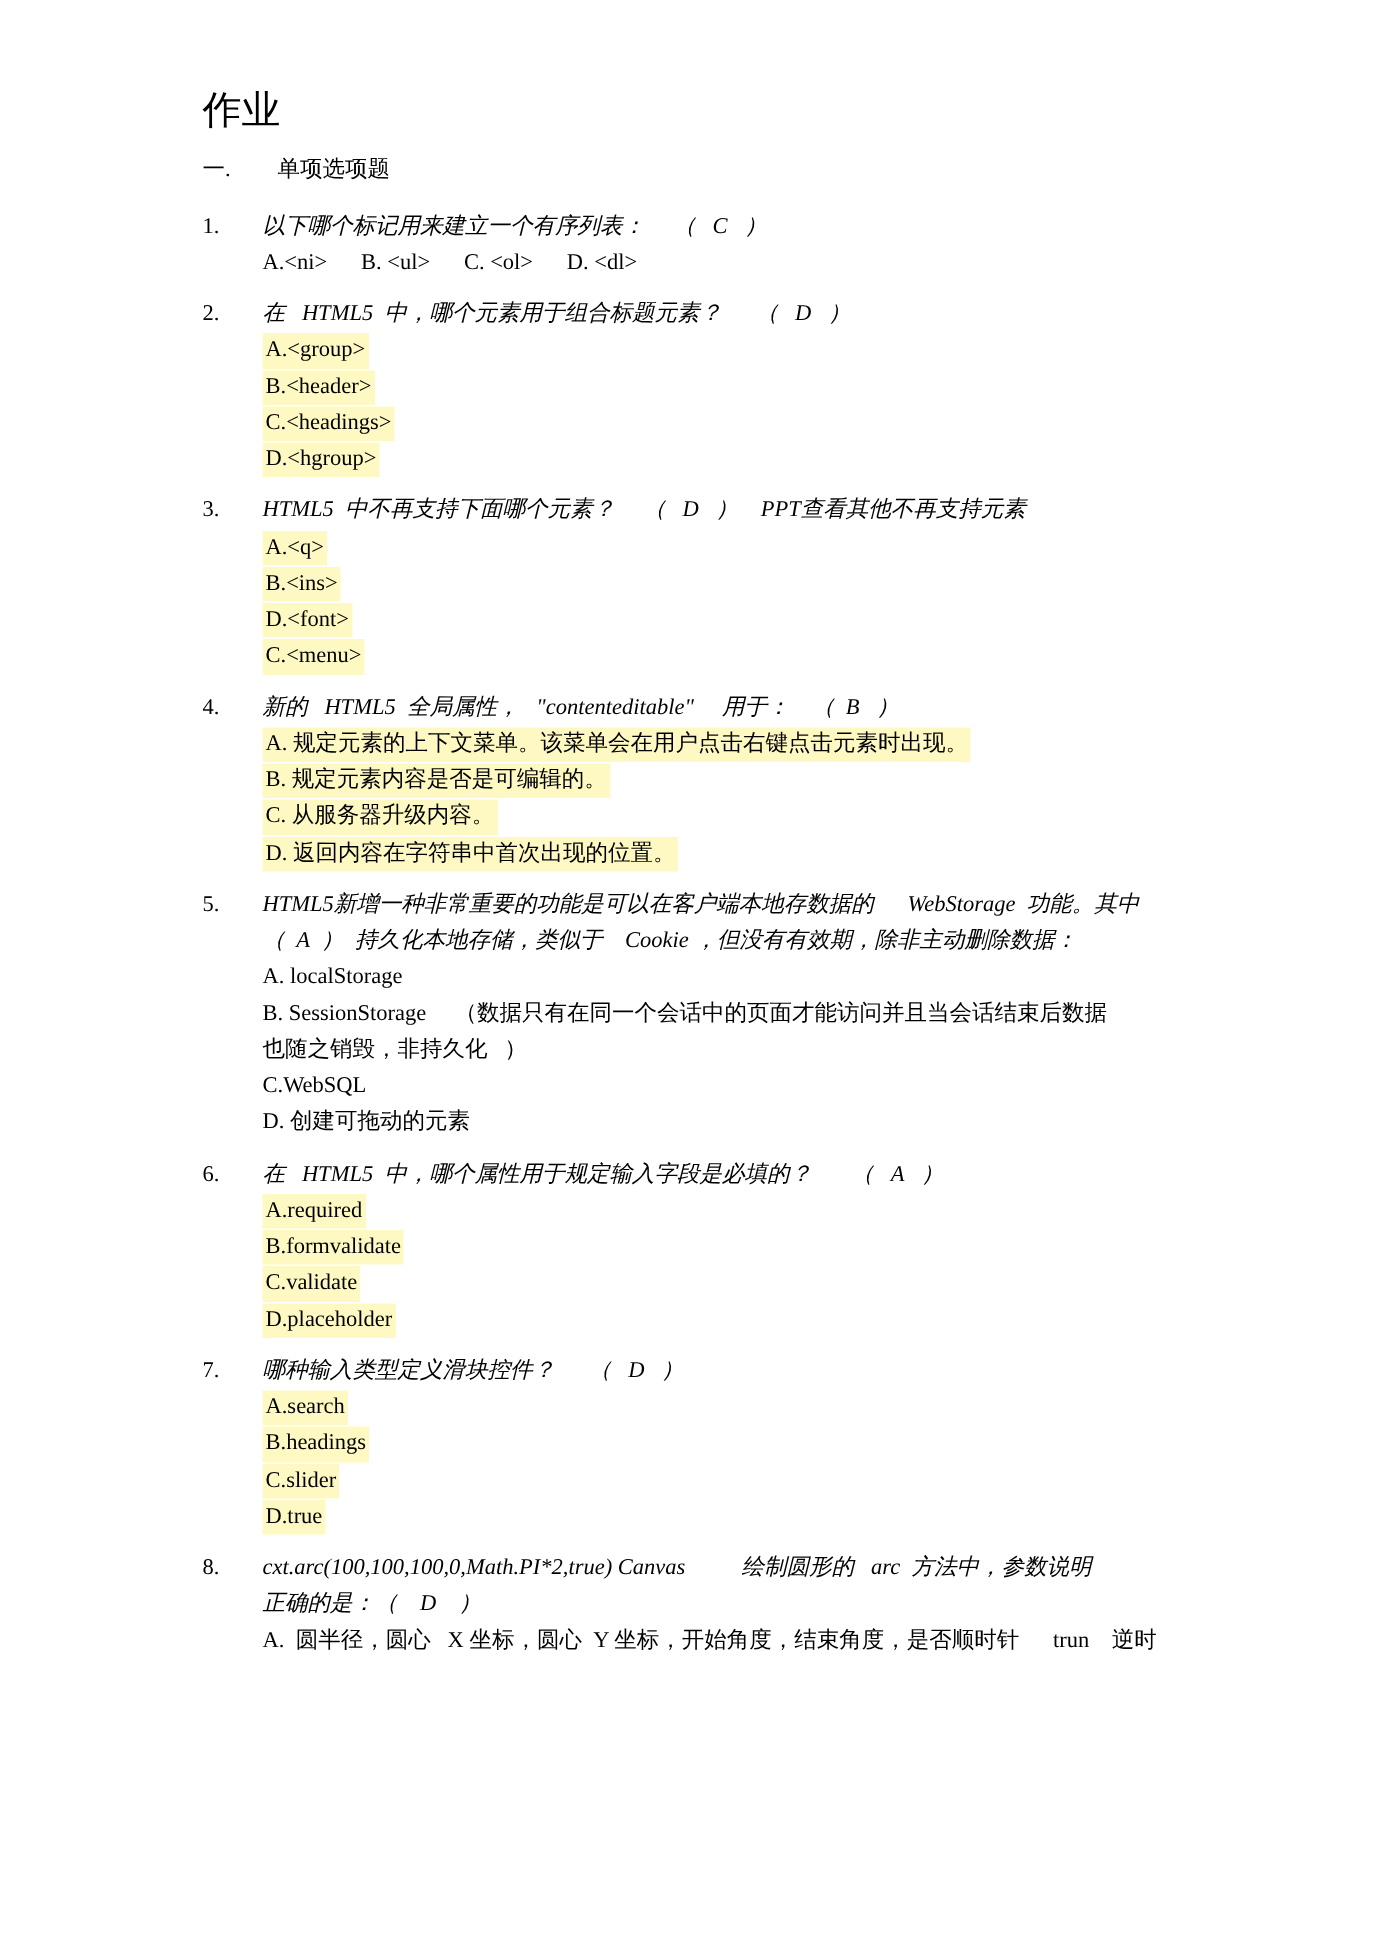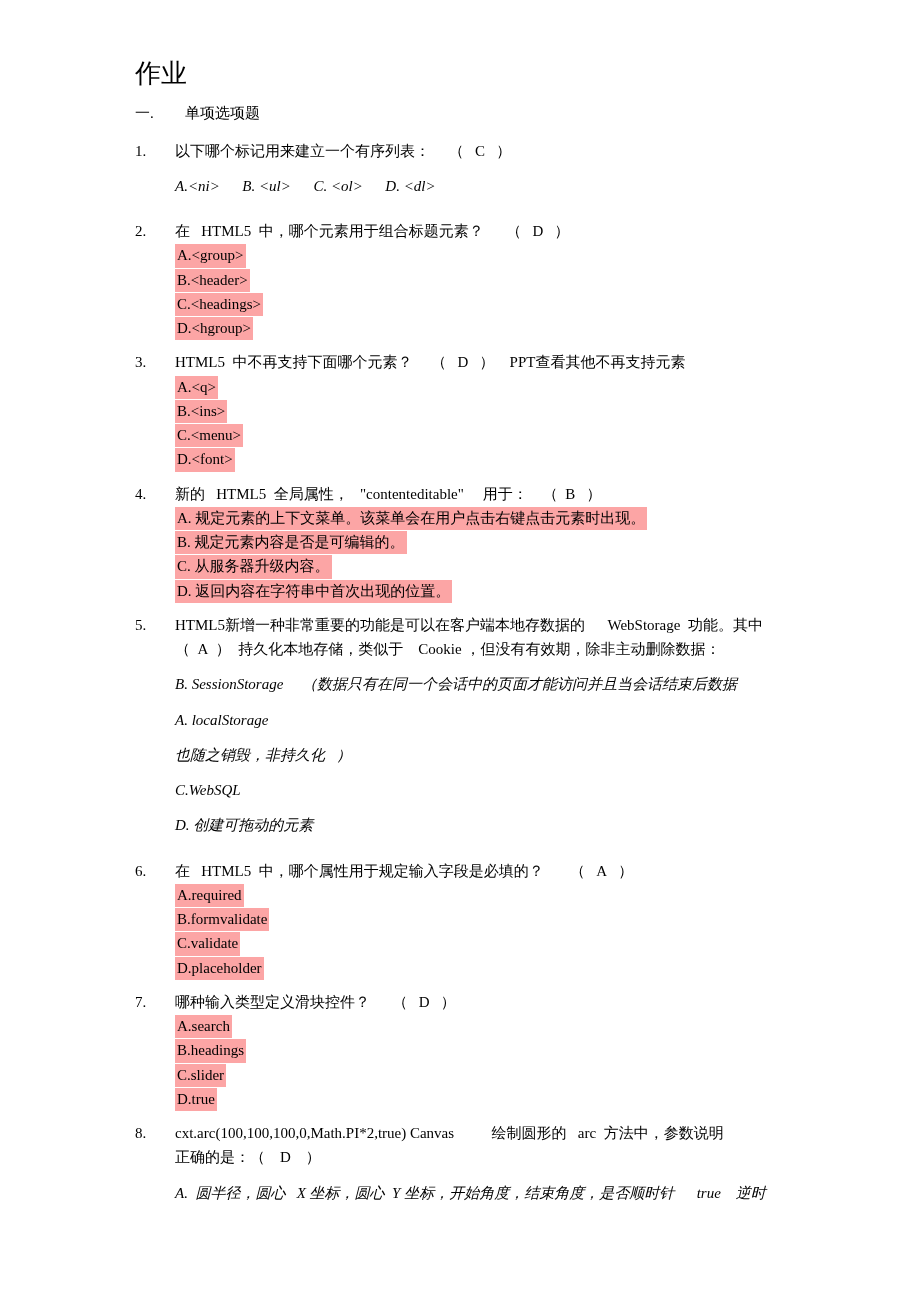--- a/index.html
+++ b/index.html
@@ -34,29 +34,29 @@
   }
   .q-num {
     width: 40px;
     flex: 0 0 40px;
   }
   .q-body {
     flex: 1;
   }
   .q-stem {
     margin-bottom: 1px;
+    font-style: italic;
   }
   .grey {
-    background: #fca5a5;
+    background: #fef9c3;
     display: inline-block;
     padding: 0 2px;
   }
   .opt-line {
-    margin: 12px 0;
-    font-style: italic;
+    margin: 1px 0;
   }
   .paren {
     font-family: "SimSun", serif;
   }
   .hl-row { margin: 1px 0; }
 </style>
 </head>
 <body>
 
 <div class="page">
@@ -110,22 +110,22 @@
       <div class="q-stem">
         <span>HTML5</span>&nbsp;
         <span>中不再支持下面哪个元素？</span>&nbsp;&nbsp;&nbsp;&nbsp;
         <span class="paren">（</span>&nbsp;&nbsp;
         <span>D</span>&nbsp;&nbsp;
         <span class="paren">）</span>&nbsp;&nbsp;&nbsp;
         <span>PPT查看其他不再支持元素</span>
       </div>
       <div class="hl-row"><span class="grey">A.&lt;q&gt;</span></div>
       <div class="hl-row"><span class="grey">B.&lt;ins&gt;</span></div>
+      <div class="hl-row"><span class="grey">D.&lt;font&gt;</span></div>
       <div class="hl-row"><span class="grey">C.&lt;menu&gt;</span></div>
-      <div class="hl-row"><span class="grey">D.&lt;font&gt;</span></div>
     </div>
   </div>
 
   <div class="q">
     <div class="q-num">4.</div>
     <div class="q-body">
       <div class="q-stem">
         <span>新的</span>&nbsp;&nbsp;
         <span>HTML5</span>&nbsp;
         <span>全局属性，</span>&nbsp;&nbsp;
@@ -151,25 +151,25 @@
         <span>功能。其中</span>
       </div>
       <div class="q-stem">
         <span class="paren">（</span>&nbsp;
         <span>A</span>&nbsp;
         <span class="paren">）</span>&nbsp;
         <span>持久化本地存储，类似于</span>&nbsp;&nbsp;&nbsp;
         <span>Cookie</span>
         <span>，但没有有效期，除非主动删除数据：</span>
       </div>
+      <div class="opt-line"><span>A. localStorage</span></div>
       <div class="opt-line">
         <span>B. SessionStorage</span>&nbsp;&nbsp;&nbsp;&nbsp;
         <span>（数据只有在同一个会话中的页面才能访问并且当会话结束后数据</span>
       </div>
-      <div class="opt-line"><span>A. localStorage</span></div>
       <div class="opt-line">
         <span>也随之销毁，非持久化</span>&nbsp;&nbsp;
         <span>）</span>
       </div>
       <div class="opt-line"><span>C.WebSQL</span></div>
       <div class="opt-line"><span>D. 创建可拖动的元素</span></div>
     </div>
   </div>
 
   <div class="q">
@@ -218,19 +218,19 @@
       <div class="q-stem">
         <span>正确的是：（</span>&nbsp;&nbsp;&nbsp;
         <span>D</span>&nbsp;&nbsp;&nbsp;
         <span>）</span>
       </div>
       <div class="opt-line">
         <span>A.</span>&nbsp;
         <span>圆半径，圆心</span>&nbsp;&nbsp;
         <span>X 坐标，圆心</span>&nbsp;
         <span>Y 坐标，开始角度，结束角度，是否顺时针</span>&nbsp;&nbsp;&nbsp;&nbsp;&nbsp;
-        <span>true</span>&nbsp;&nbsp;&nbsp;
+        <span>trun</span>&nbsp;&nbsp;&nbsp;
         <span>逆时</span>
       </div>
     </div>
   </div>
 
 </div>
 
 </body></html>

